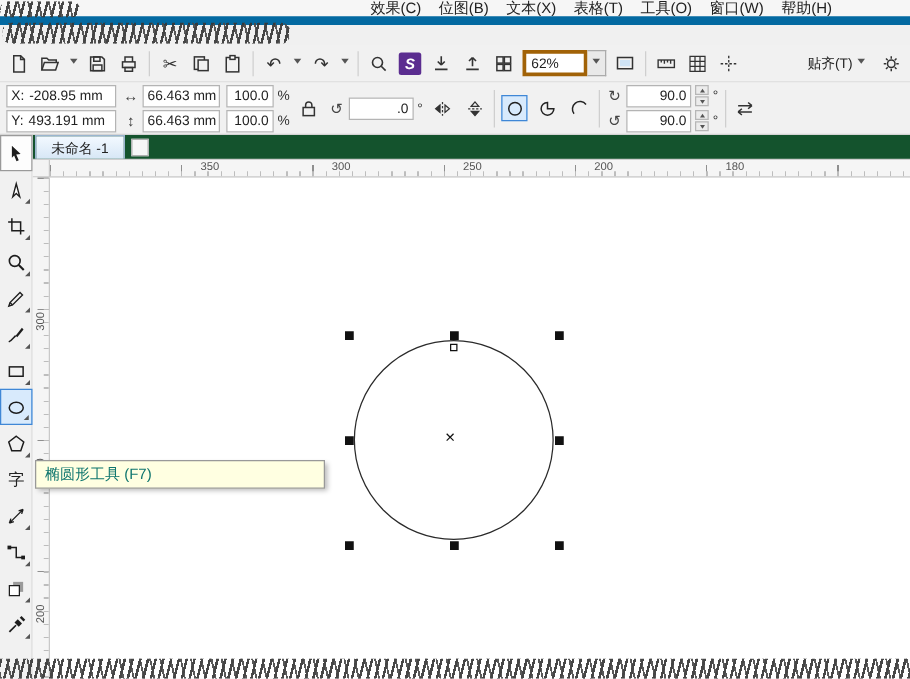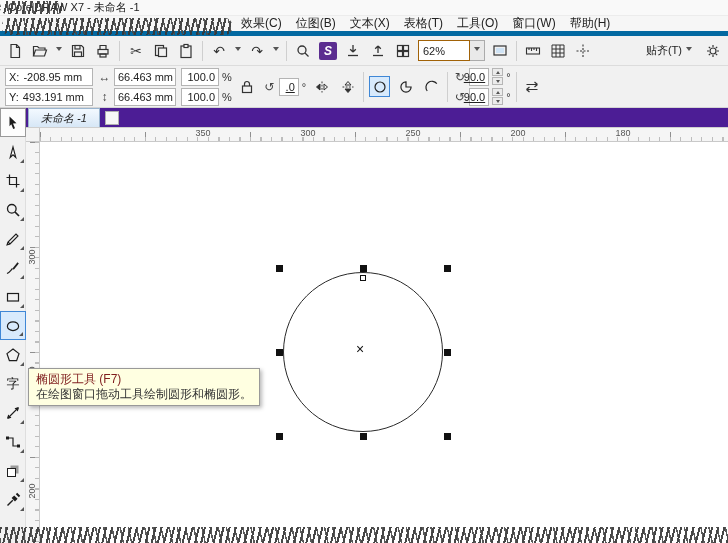--- a/index.html
+++ b/index.html
@@ -4,102 +4,102 @@
 <style>
   * { margin:0; padding:0; box-sizing:border-box; }
   html,body { width:728px; height:543px; }
   body { font-family:"Liberation Sans","DejaVu Sans",sans-serif; font-size:11px; color:#222; }
   .app { position:relative; width:728px; height:543px; background:#f0f0f0; overflow:hidden; }
 
   
   .titlebar { position:absolute; top:0; left:0; right:0; height:16px; background:#f9f9f9; display:flex; align-items:center; padding-left:8px; font-size:11px; border-bottom:1px solid #ececec; }
 
   
-  .menubar { position:absolute; top:16px; left:0; right:0; height:20px; background:#f6f6f6; border-bottom:5px solid #0369a1; display:flex; align-items:center; }
+  .menubar { position:absolute; top:0; left:0; right:0; height:20px; background:#f6f6f6; border-bottom:7px solid #0369a1; display:flex; align-items:center;justify-content:center; }
   .menubar .menu-spacer { width:234px; height:100%; }
   .menu-item { padding:3px 7px; font-size:12px; white-space:nowrap; cursor:default; }
 
   
   .scribble { position:absolute; background:
       repeating-linear-gradient(104deg,#373737 0 2px,rgba(0,0,0,0) 2px 6px),
       repeating-linear-gradient(78deg,#4a4a4a 0 1.5px,rgba(0,0,0,0) 1.5px 8px);
     border-radius:7px; opacity:.92; }
   .scr-title { left:0; top:1px; width:64px; height:13px; z-index:6; }
   .scr-menu { left:2px; top:18px; width:230px; height:17px; z-index:6; }
   .scr-bottom { left:0; top:527px; width:728px; height:16px; z-index:50; border-radius:0; }
 
   
   .toolbar { position:absolute; top:36px; left:0; right:0; height:30px; background:#f1f1f1; border-bottom:1px solid #dcdcdc; display:flex; align-items:center; padding:0 3px; gap:1px; }
   .tb-btn { width:24px; height:24px; display:flex; align-items:center; justify-content:center; border:1px solid transparent; background:transparent; }
   .tb-arrow { width:12px; height:24px; display:flex; align-items:center; justify-content:center; font-size:9px; color:#444; }
   .tb-sep { width:1px; height:20px; background:#cfcfcf; margin:0 3px; }
   .glyph { font-size:14px; line-height:1; color:#333; }
   .launcher { width:18px; height:18px; background:#5b2d90; color:#fff; font-weight:bold; font-style:italic; font-size:12px; display:flex; align-items:center; justify-content:center; border-radius:2px; }
   .combo { display:flex; align-items:center; height:21px; margin:0 2px; }
-  .combo .combo-text { width:52px; height:21px; background:#fff; border:1px solid #a16207; display:flex; align-items:center; padding:0 4px; font-size:11px; }
+  .combo .combo-text { width:52px; height:21px; background:#fff; border:3px solid #a16207; display:flex; align-items:center; padding:0 4px; font-size:11px; }
   .combo .combo-arrow { width:15px; height:21px; background:#e9e9e9; border:1px solid #ababab; border-left:none; display:flex; align-items:center; justify-content:center; }
   .tri-dn { width:0; height:0; border:3.5px solid transparent; border-top:4.5px solid #555; margin-top:4px; }
   .snap-btn { margin-left:auto; display:flex; align-items:center; gap:4px; padding:3px 7px; border:1px solid transparent; font-size:11px; }
 
   
   .propbar { position:absolute; top:66px; left:0; right:0; height:42px; background:#f1f1f1; border-bottom:1px solid #d4d4d4; display:flex; align-items:center; gap:5px; padding:0 5px; overflow:hidden; }
   .stack { display:flex; flex-direction:column; gap:2px; }
   .minirow { display:flex; align-items:center; gap:3px; height:18px; }
   .field { background:#fff; border:1px solid #b4b4b4; height:18px; display:flex; align-items:center; padding:0 3px; font-size:11px; white-space:nowrap; }
-  .w86 { width:88px; gap:4px; } .w62 { width:62px; } .w38 { width:38px; justify-content:flex-end; } .w32 { width:20px; justify-content:flex-end;text-decoration:underline; }
+  .w86 { width:88px; gap:4px; } .w62 { width:62px; } .w38 { width:38px; justify-content:flex-end; } .w32 { width:52px; justify-content:flex-end; }
   .pb-ic { font-size:12px; color:#444; width:13px; text-align:center; }
   .pb-btn { width:21px; height:21px; display:flex; align-items:center; justify-content:center; border:1px solid transparent; align-self:center; }
   .pb-btn.active { background:#d8eafc; border-color:#3f87d6; }
   .pb-sep { width:1px; height:30px; background:#cfcfcf; align-self:center; }
   .unit { font-size:11px; color:#333; }
   .spin { display:flex; flex-direction:column; gap:1px; }
   .spin-cell { width:11px; height:8px; background:#ececec; border:1px solid #b6b6b6; display:flex; align-items:center; justify-content:center; }
   .tri-up-s { width:0; height:0; border:2.5px solid transparent; border-bottom:3.5px solid #555; margin-top:-2px; }
   .tri-dn-s { width:0; height:0; border:2.5px solid transparent; border-top:3.5px solid #555; margin-bottom:-2px; }
 
   
-  .tabbar { position:absolute; top:108px; left:0; right:0; height:20px; background:#4c1d95; border-bottom:1px solid #cfcfcf; display:flex; align-items:flex-end;font-style:italic; }
+  .tabbar { position:absolute; top:108px; left:0; right:0; height:20px; background:#14532d; border-bottom:1px solid #cfcfcf; display:flex; align-items:flex-end; }
   .tab { margin-left:28px; height:19px; padding:0 12px; display:flex; align-items:center; background:linear-gradient(#f3f9ff,#d7e7f6); border:1px solid #9ab5cf; border-bottom:none; font-size:11px; }
   .tab-extra { width:14px; height:14px; margin:0 0 2px 5px; border:1px solid #b0b0b0; background:#f7f7f7; }
 
   
   .toolbox { position:absolute; left:0; top:108px; bottom:0; width:26px; background:#f1f1f1; border-right:1px solid #dedede; z-index:10; }
   .tool { width:26px; height:29px; display:flex; align-items:center; justify-content:center; position:relative; }
   .tool.flyout::after { content:""; position:absolute; right:2px; bottom:3px; width:0; height:0; border-style:solid; border-width:0 0 4px 4px; border-color:transparent transparent #555 transparent; }
   .tool.raised { background:#fdfdfd; border:1px solid #9a9a9a; }
   .tool.active { background:#d8eafc; border:1px solid #3f87d6; }
   .text-glyph { font-size:13px; color:#222; }
 
   
   .ruler-corner { position:absolute; left:26px; top:128px; width:14px; height:14px; background:#f3f3f3; border-right:1px solid #c9c9c9; border-bottom:1px solid #c9c9c9; z-index:4; }
   .hruler { position:absolute; left:40px; top:128px; right:0; height:14px; background-color:#f5f5f5;
     background-image:
       repeating-linear-gradient(90deg,#bdbdbd 0 1px,rgba(0,0,0,0) 1px 10.5px),
       repeating-linear-gradient(90deg,#8f8f8f 0 1px,rgba(0,0,0,0) 1px 105px);
     background-size:100% 4px,100% 9px; background-position:0 100%,0 100%; background-repeat:no-repeat;
     border-bottom:1px solid #c9c9c9; z-index:4; }
-  .hruler span { position:absolute; top:0; transform:translateX(-50%); font-size:9px; color:#555;margin-left:35px; }
+  .hruler span { position:absolute; top:0; transform:translateX(-50%); font-size:9px; color:#555; }
   .vruler { position:absolute; left:26px; top:142px; width:14px; bottom:0; background-color:#f5f5f5;
     background-image:
       repeating-linear-gradient(180deg,#bdbdbd 0 1px,rgba(0,0,0,0) 1px 10.5px),
       repeating-linear-gradient(180deg,#8f8f8f 0 1px,rgba(0,0,0,0) 1px 105px);
     background-size:4px 100%,9px 100%; background-position:100% 0,100% 0; background-repeat:no-repeat;
     border-right:1px solid #c9c9c9; z-index:4; }
   .vruler span { position:absolute; left:-9px; width:30px; text-align:center; font-size:9px; color:#555; transform:rotate(-90deg); }
 
   
   .canvas { position:absolute; left:40px; top:142px; right:0; bottom:0; background:#ffffff; }
   .circle { position:absolute; left:243px; top:130px; width:160px; height:160px; border:1px solid #2a2a2a; border-radius:50%; }
   .handle { position:absolute; width:7px; height:7px; background:#111; }
   .center-x { position:absolute; left:316px; top:200px; font-size:14px; color:#111; line-height:1; }
   .node { position:absolute; left:320px; top:133px; width:6px; height:6px; background:#fff; border:1px solid #111; }
 
   
   .tooltip { position:absolute; left:28px; top:368px; width:232px; background:#ffffe1; border:1px solid #999; box-shadow:2px 2px 4px rgba(0,0,0,.28); padding:3px 7px; z-index:40; font-size:12px; line-height:15px; }
-  .tooltip .tt-title { color:#7f1d1d; }
+  .tooltip .tt-title { color:#0f766e; }
   .tooltip .tt-body { color:#333; }
 
   svg { display:block; }
 </style>
 </head>
 <body>
 
 <div class="app">
 
   <div class="titlebar">
@@ -468,18 +468,17 @@
     <div class="handle" style="left:404px;top:123px"></div>
     <div class="handle" style="left:236px;top:207px"></div>
     <div class="handle" style="left:404px;top:207px"></div>
     <div class="handle" style="left:236px;top:291px"></div>
     <div class="handle" style="left:320px;top:291px"></div>
     <div class="handle" style="left:404px;top:291px"></div>
   </div>
 
   <div class="tooltip">
     <div class="tt-title">椭圆形工具 (F7)</div>
-    <div class="tt-body">在绘图窗口拖动工具绘制圆形和椭圆形。</div>
   </div>
 
   <div class="scribble scr-bottom"></div>
 
 </div>
 
 </body></html>

